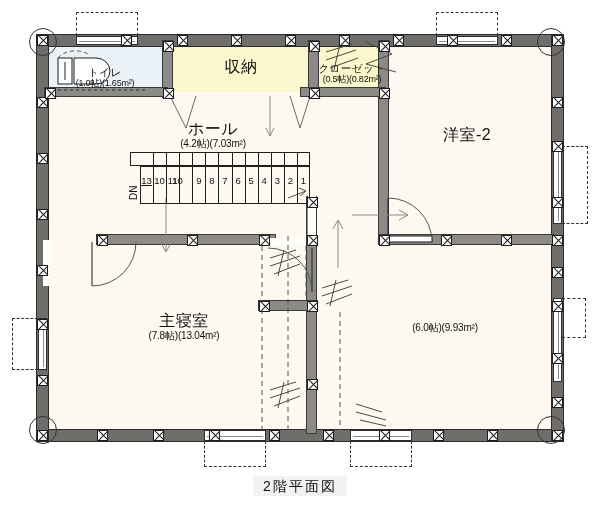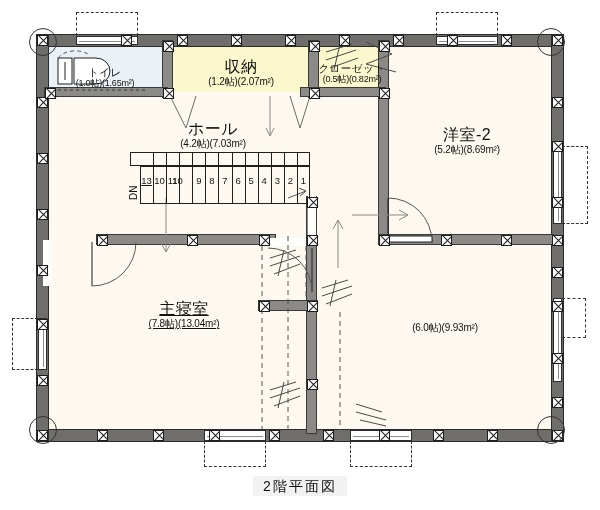--- a/index.html
+++ b/index.html
@@ -344,53 +344,47 @@
 
   <div class="lbl lbl-sm" style="left:55px;top:66px;width:100px;">
     <div class="nm">トイレ</div>
     <div class="ar">
       <span>(1.0帖)</span><span>(1.65m²)</span>
     </div>
   </div>
 
   <div class="lbl" style="left:171px;top:58px;width:140px;">
     <div class="nm">収納</div>
-    <div class="ar">
-      <span>(1.2帖)</span><span>(2.07m²)</span>
-    </div>
   </div>
 
   <div class="lbl lbl-sm" style="left:300px;top:62px;width:104px;">
     <div class="nm">クローゼット</div>
     <div class="ar">
       <span>(0.5帖)</span><span>(0.82m²)</span>
     </div>
   </div>
 
   <div class="lbl" style="left:148px;top:120px;width:130px;">
     <div class="nm">ホール</div>
     <div class="ar">
       <span>(4.2帖)</span><span>(7.03m²)</span>
     </div>
   </div>
 
   <div class="lbl" style="left:408px;top:126px;width:118px;">
     <div class="nm">洋室-2</div>
-    <div class="ar">
-      <span>(5.2帖)</span><span>(8.69m²)</span>
-    </div>
   </div>
 
   <div class="lbl" style="left:386px;top:322px;width:118px;">
     <div class="ar">
       <span>(6.0帖)</span><span>(9.93m²)</span>
     </div>
   </div>
 
-  <div class="lbl" style="left:120px;top:300px;width:128px;text-decoration:underline;">
+  <div class="lbl" style="left:120px;top:312px;width:128px;">
     <div class="nm">主寝室</div>
     <div class="ar">
       <span>(7.8帖)</span><span>(13.04m²)</span>
     </div>
   </div>
 
   <div id="title">
     <span>2階平面図</span>
   </div>
 

